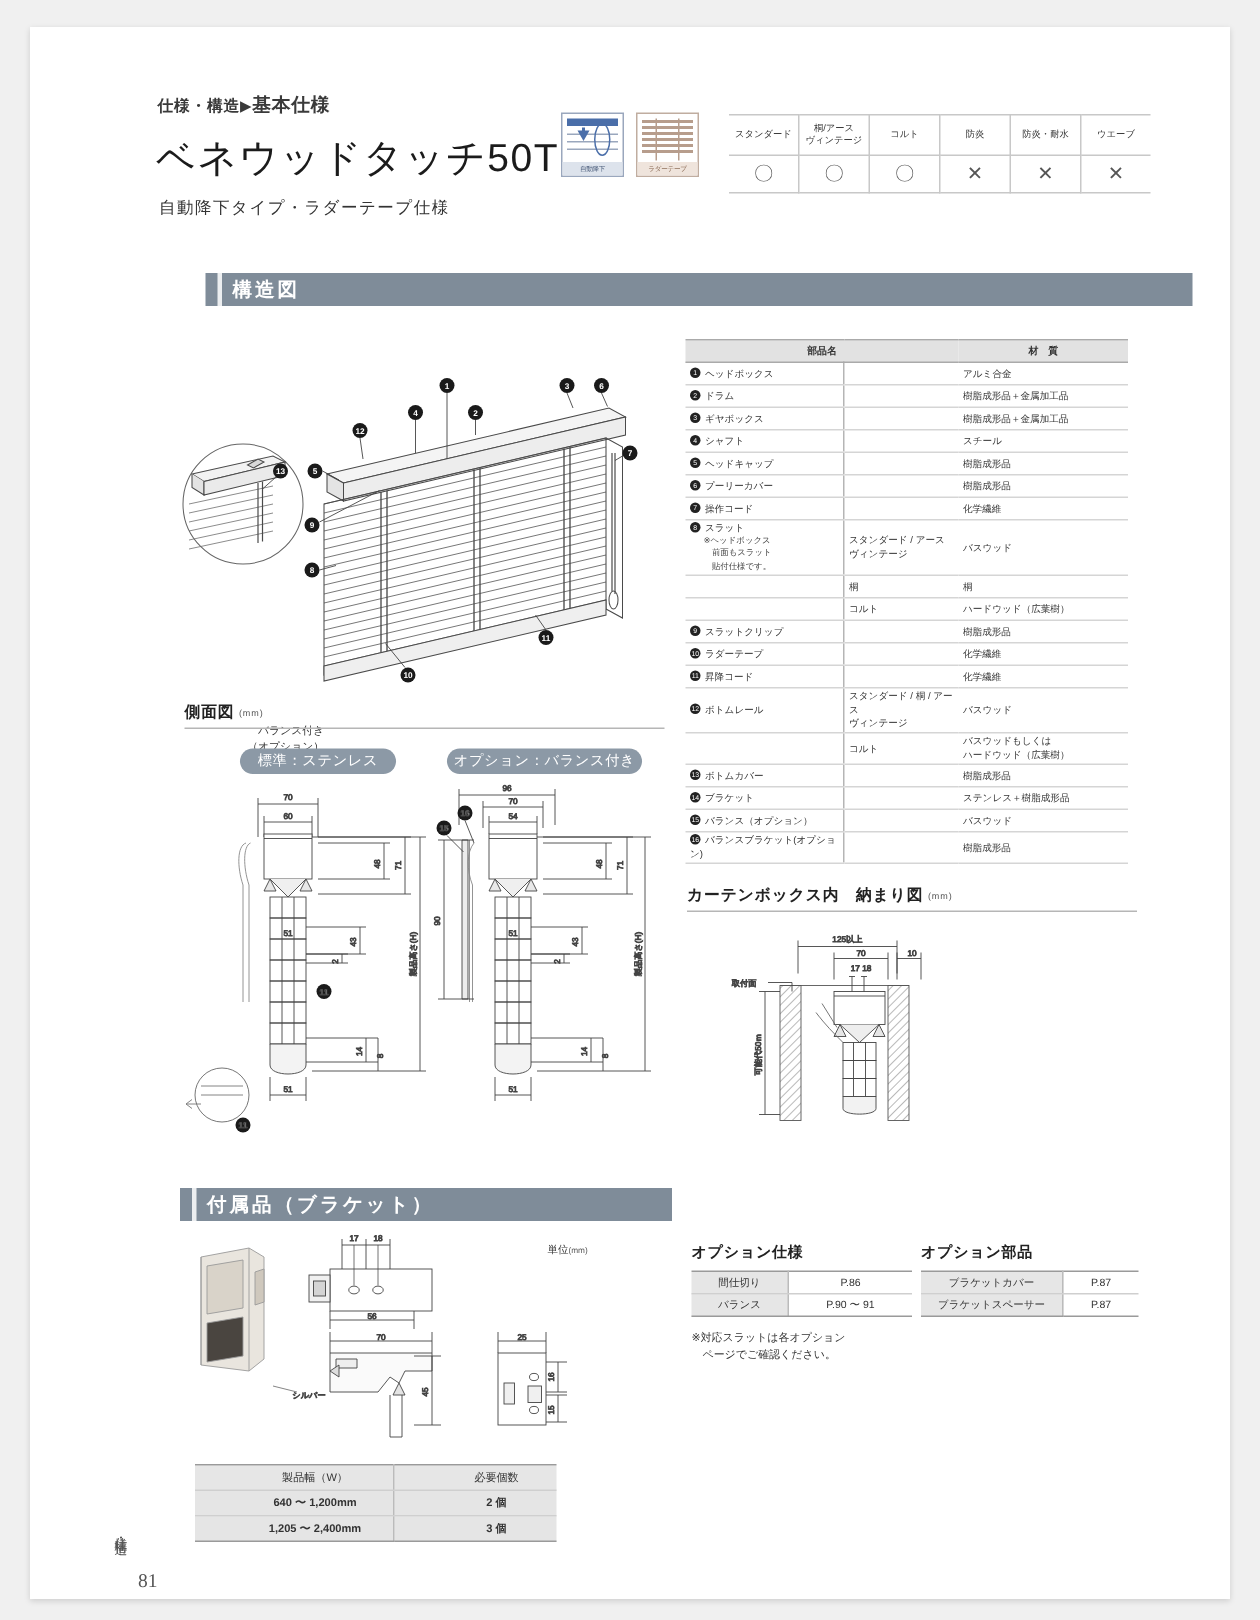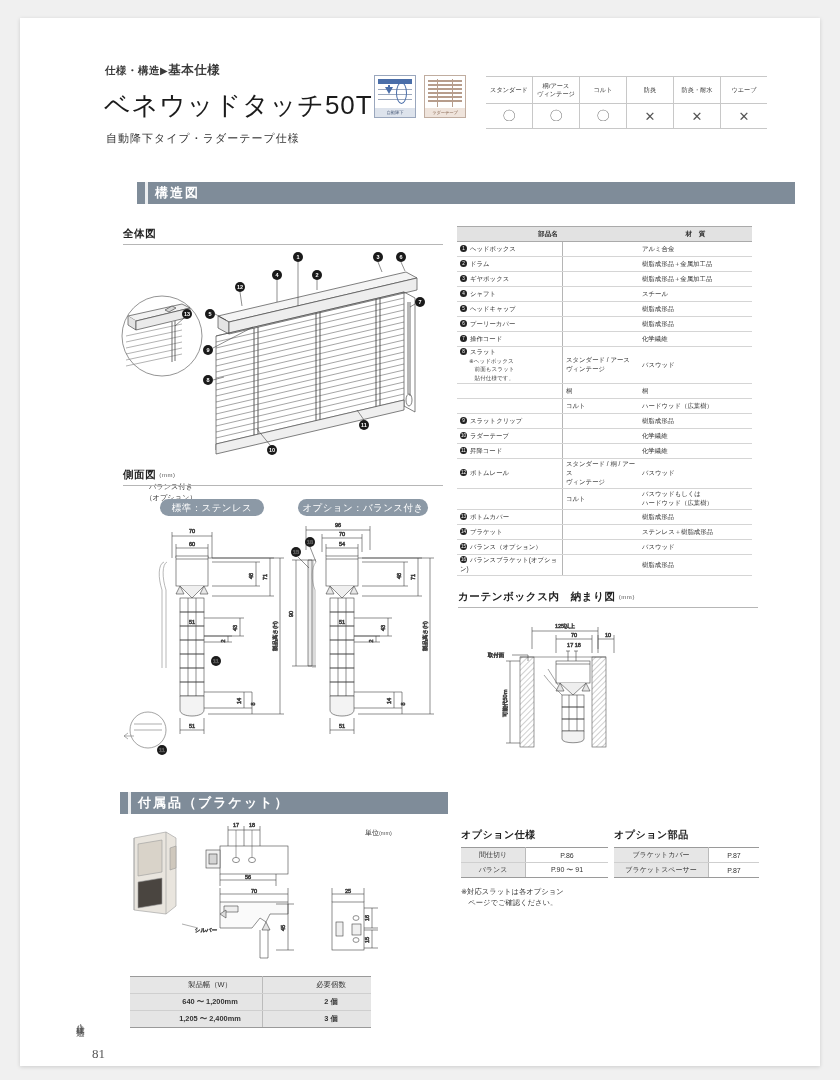--- a/index.html
+++ b/index.html
@@ -154,21 +154,21 @@
   #unit-bracket{left:345px;top:810px;}
   #unit-bracket .u{font-size:5.5px;color:#555;}
 
   .curtain-note{
     position:absolute;left:612px;top:688px;width:110px;
     font-size:7.5px;color:#333;line-height:1.75;
   }
 
   .balance-cap{
     position:absolute;left:106px;top:464px;width:90px;
-    font-size:7.2px;color:#333;line-height:1.5;text-align:center;
+    font-size:7.2px;color:#333;line-height:1.5;text-align:right;
   }
 
   
   .pagenum{position:absolute;left:72px;top:1028px;font-size:13px;color:#555;font-family:"Liberation Serif",serif;}
   .vtab{
     position:absolute;left:52px;top:1000px;width:14px;
     font-size:8.5px;color:#555;line-height:1.25;letter-spacing:1px;
     writing-mode:vertical-rl;text-orientation:upright;
   }
 
@@ -241,21 +241,20 @@
       <td>〇</td>
       <td>✕</td>
       <td>✕</td>
       <td>✕</td>
     </tr>
       </tbody>
   </table>
 
   <div class="secbar" id="sec-kouzou">構造図</div>
 
-  <div class="subhead" id="sh-zentai"><span>全体図</span></div>
 
   <svg class="dwg" id="dwg-main" width="330" height="225" viewBox="0 0 330 225">
     <g stroke="#4a4a4a" fill="none" stroke-width=".7">
 
       <path d="M98 72 L286 28 L297 34 L109 78 Z" fill="#f4f4f4"></path>
       <path d="M98 72 L98 84 L109 90 L109 78 Z" fill="#e4e4e4"></path>
       <path d="M109 78 L297 34 L297 46 L109 90 Z" fill="#ededed"></path>
 
       <g stroke="#5a5a5a" stroke-width=".55">
         <path d="M96 92 L284 48"></path>

